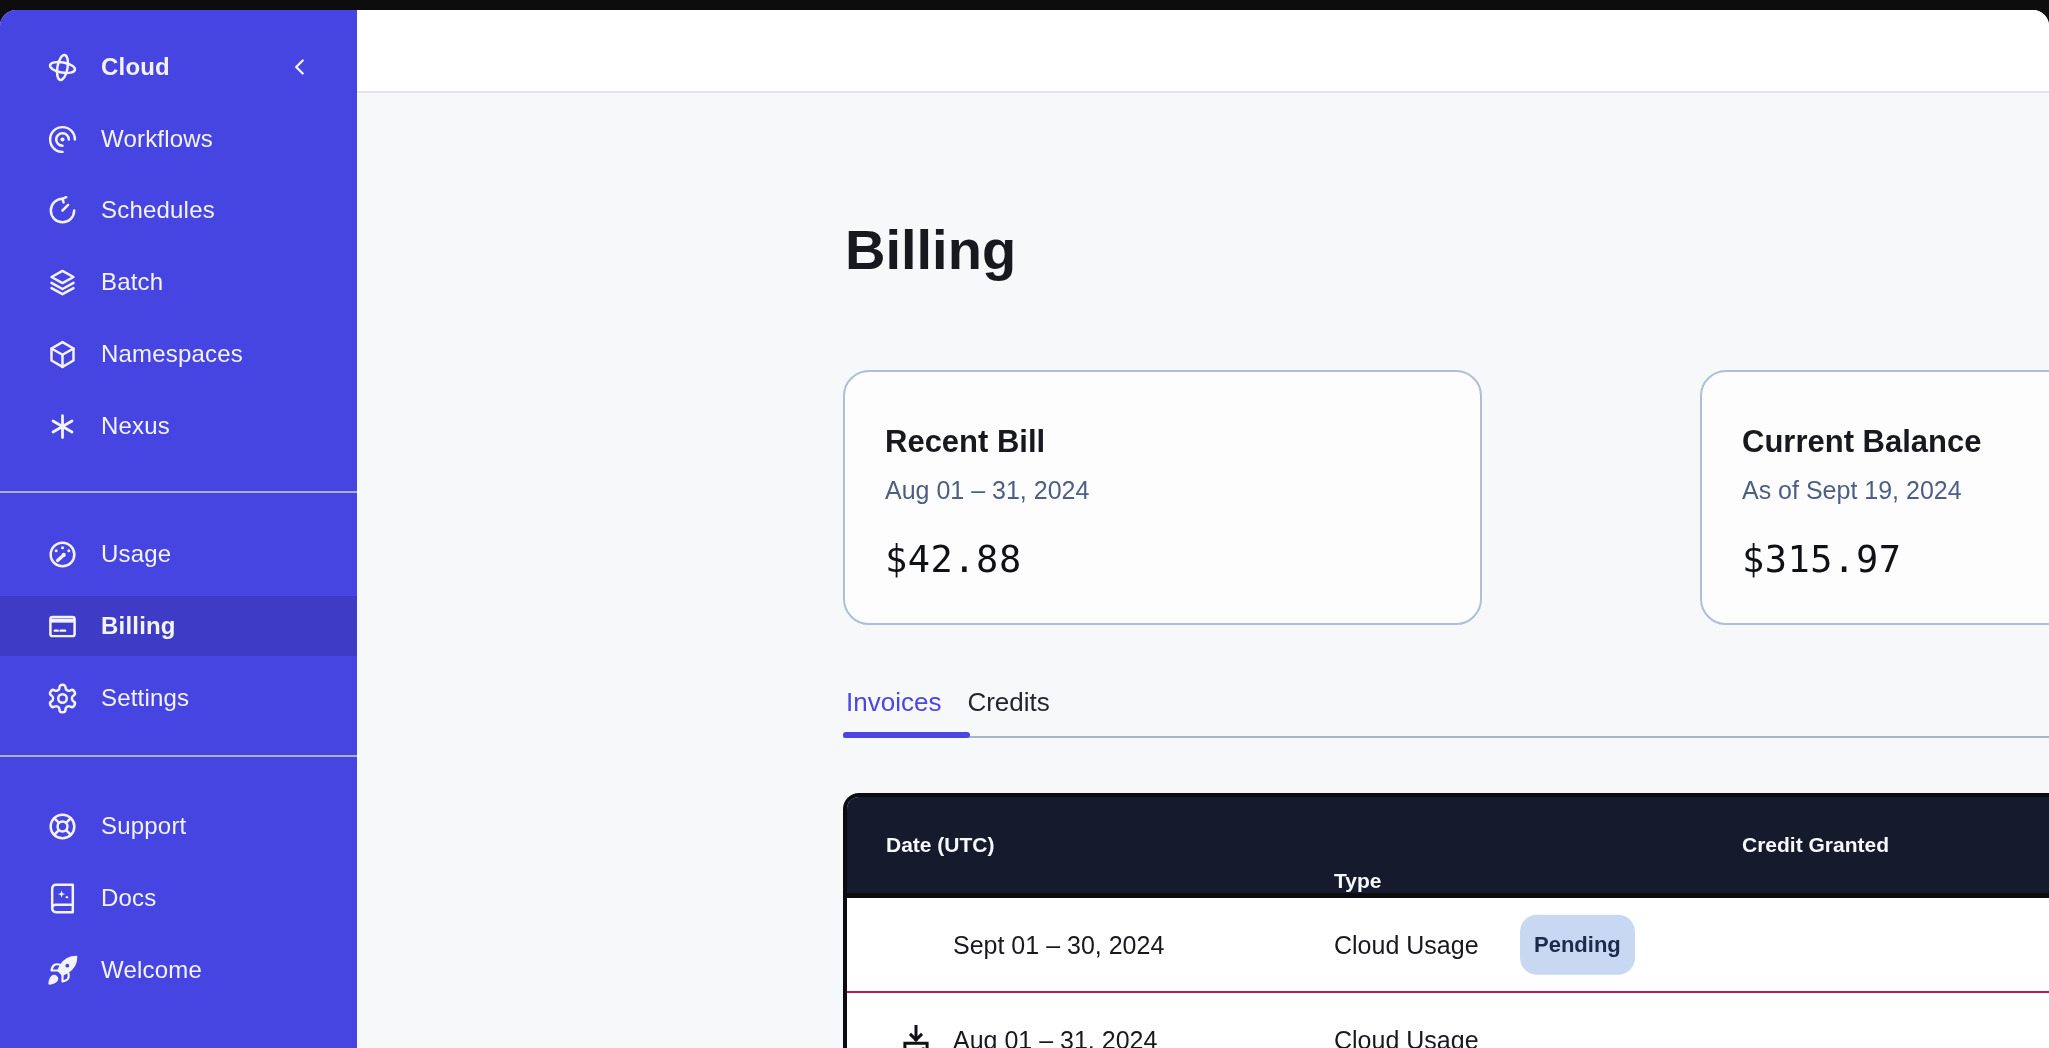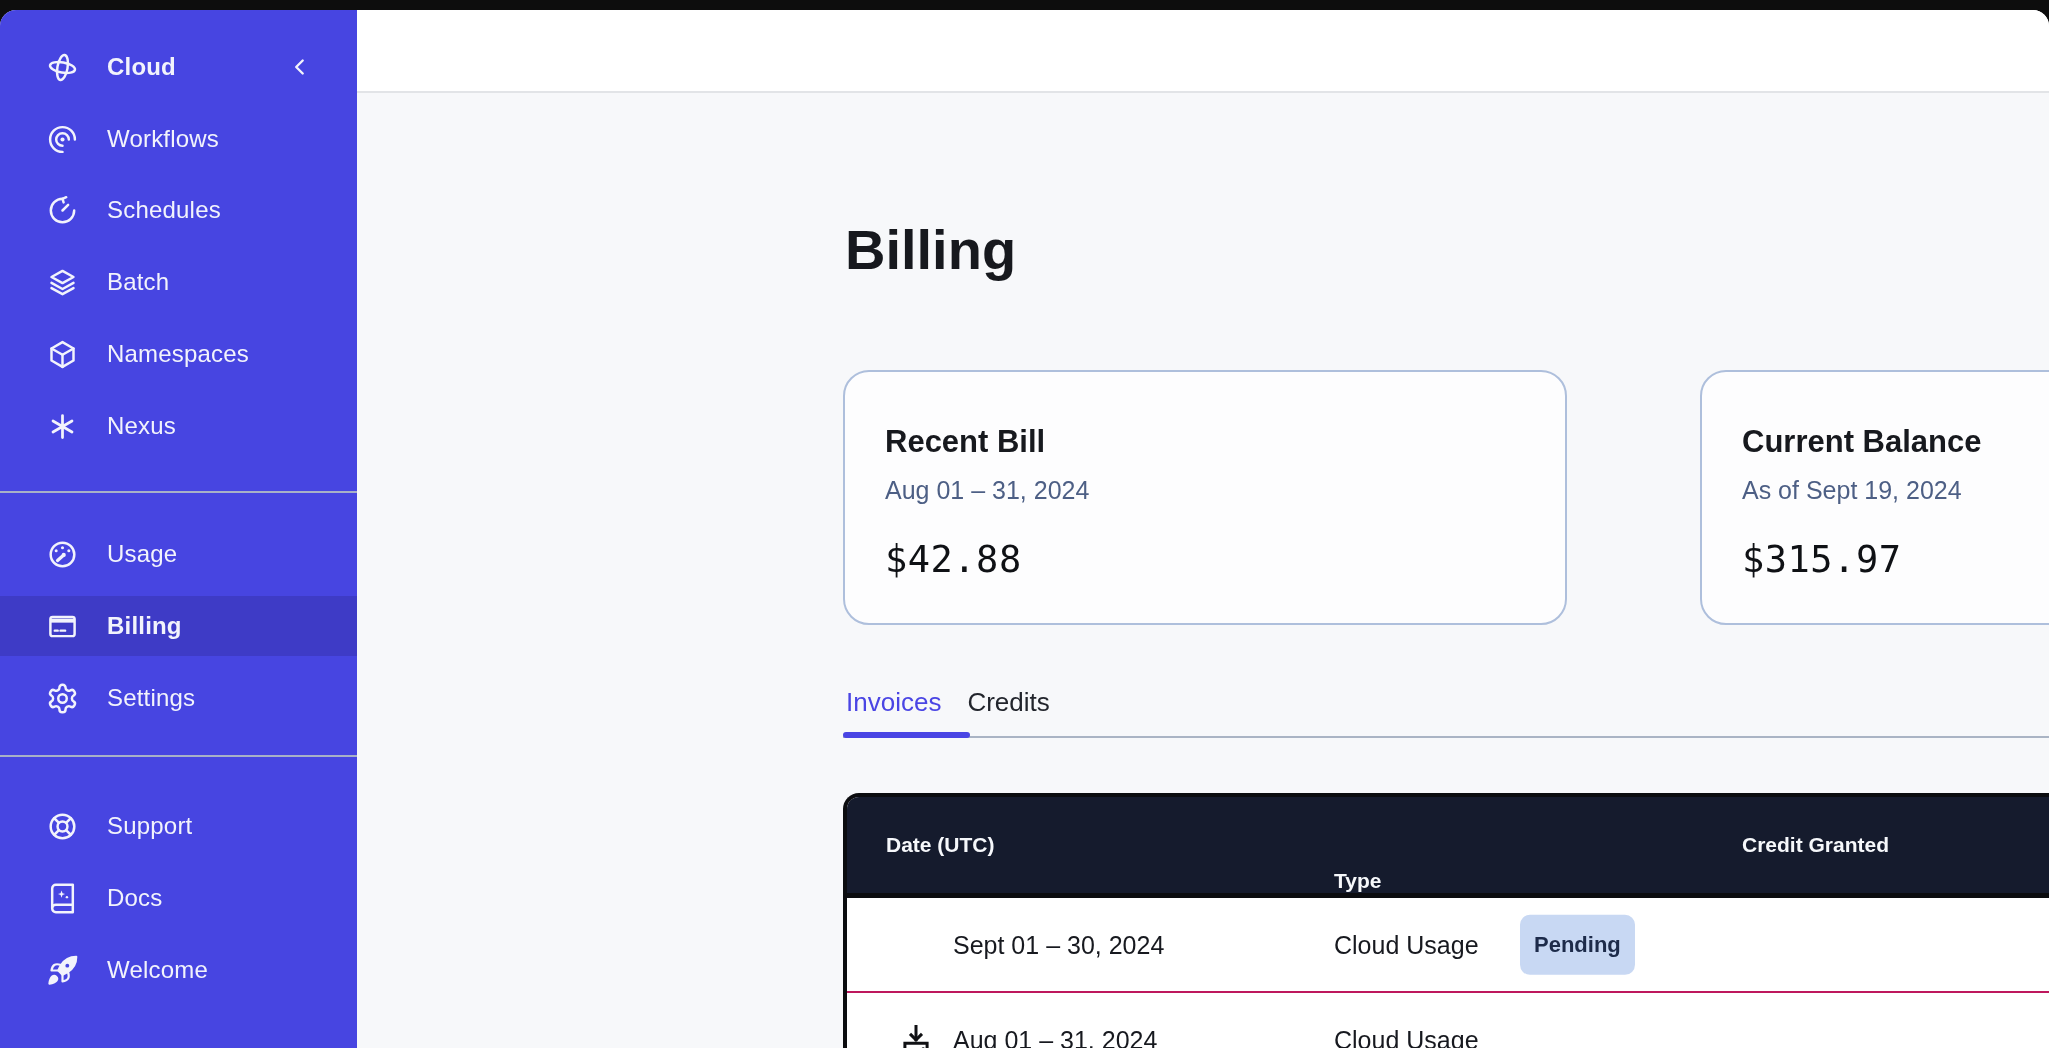--- a/index.html
+++ b/index.html
@@ -13,21 +13,21 @@
     position:absolute;top:10px;left:0;width:2049px;height:1038px;
     border-radius:16px 16px 0 0;overflow:hidden;background:#f7f8fa;
   }
   
   .sidebar{
     position:absolute;left:0;top:0;width:357px;height:100%;
     background:#4745e1;color:#f2f3fc;
   }
   .nav-item{
     position:absolute;left:0;width:357px;height:60px;
-    display:flex;align-items:center;gap:28px;
+    display:flex;align-items:center;gap:22px;
     padding-left:46px;box-sizing:border-box;
     font-size:24px;font-weight:500;letter-spacing:.2px;cursor:pointer;
   }
   .nav-item.selected{background:#3e3bc6;font-weight:700;}
   .nav-item .icon{width:33px;height:33px;flex:0 0 33px;display:flex;align-items:center;justify-content:center;}
   .nav-item .icon svg{width:33px;height:33px;display:block;}
   .collapse-btn{
     position:absolute;right:40px;top:50%;transform:translateY(-50%);
     width:34px;height:34px;display:flex;align-items:center;justify-content:center;cursor:pointer;
   }
@@ -39,21 +39,21 @@
     position:absolute;top:0;left:0;right:0;height:81px;
     background:#ffffff;border-bottom:2px solid #e2e4e7;
   }
   .main{position:absolute;top:83px;left:0;right:0;bottom:0;background:#f7f8fa;overflow:hidden;}
   .page-title{
     position:absolute;left:488px;top:128px;margin:0;
     font-size:56px;font-weight:600;color:#17191e;line-height:1.05;
   }
   
   .card{
-    position:absolute;top:277px;width:724px;height:255px;box-sizing:border-box;
+    position:absolute;top:277px;width:639px;height:255px;box-sizing:border-box;
     background:#fdfdfe;border:2px solid #aebfdc;border-radius:26px;
     padding:52px 40px 0 40px;
   }
   .card.recent{left:486px;}
   .card.balance{left:1343px;}
   .card-title{font-size:31px;font-weight:600;color:#17191e;line-height:1.15;margin:0;}
   .card-subtitle{font-size:25px;color:#4d5f85;margin-top:16px;line-height:1.15;}
   .card-amount{
     font-family:"DejaVu Sans Mono", monospace;
     font-size:37px;font-weight:500;color:#0f1115;margin-top:34px;letter-spacing:.5px;
@@ -86,21 +86,21 @@
   .trow{position:relative;height:93px;background:#ffffff;}
   .trow.divided{border-bottom:2px solid #be185d;}
   .cell{
     position:absolute;top:50%;transform:translateY(-50%);
     font-size:25px;color:#17191f;white-space:nowrap;
   }
   .cell.c-date{left:106px;} .cell.c-type{left:487px;} .cell.c-credit{left:895px;}
   .badge{
     position:absolute;left:673px;top:50%;transform:translateY(-50%);
     background:#c8d8f3;color:#1d2b4a;font-size:22px;font-weight:600;
-    padding:17px 14px;border-radius:10px;line-height:1.2;
+    padding:17px 14px;border-radius:17px;line-height:1.2;
   }
   .dl-btn{
     position:absolute;left:50px;top:50%;transform:translateY(-50%);
     width:38px;height:38px;display:flex;align-items:center;justify-content:center;cursor:pointer;
   }
   .dl-btn svg{width:36px;height:36px;}
   svg.sw{fill:none;stroke:currentColor;stroke-width:1.8;stroke-linecap:round;stroke-linejoin:round;}
 </style>
 </head>
 <body>

